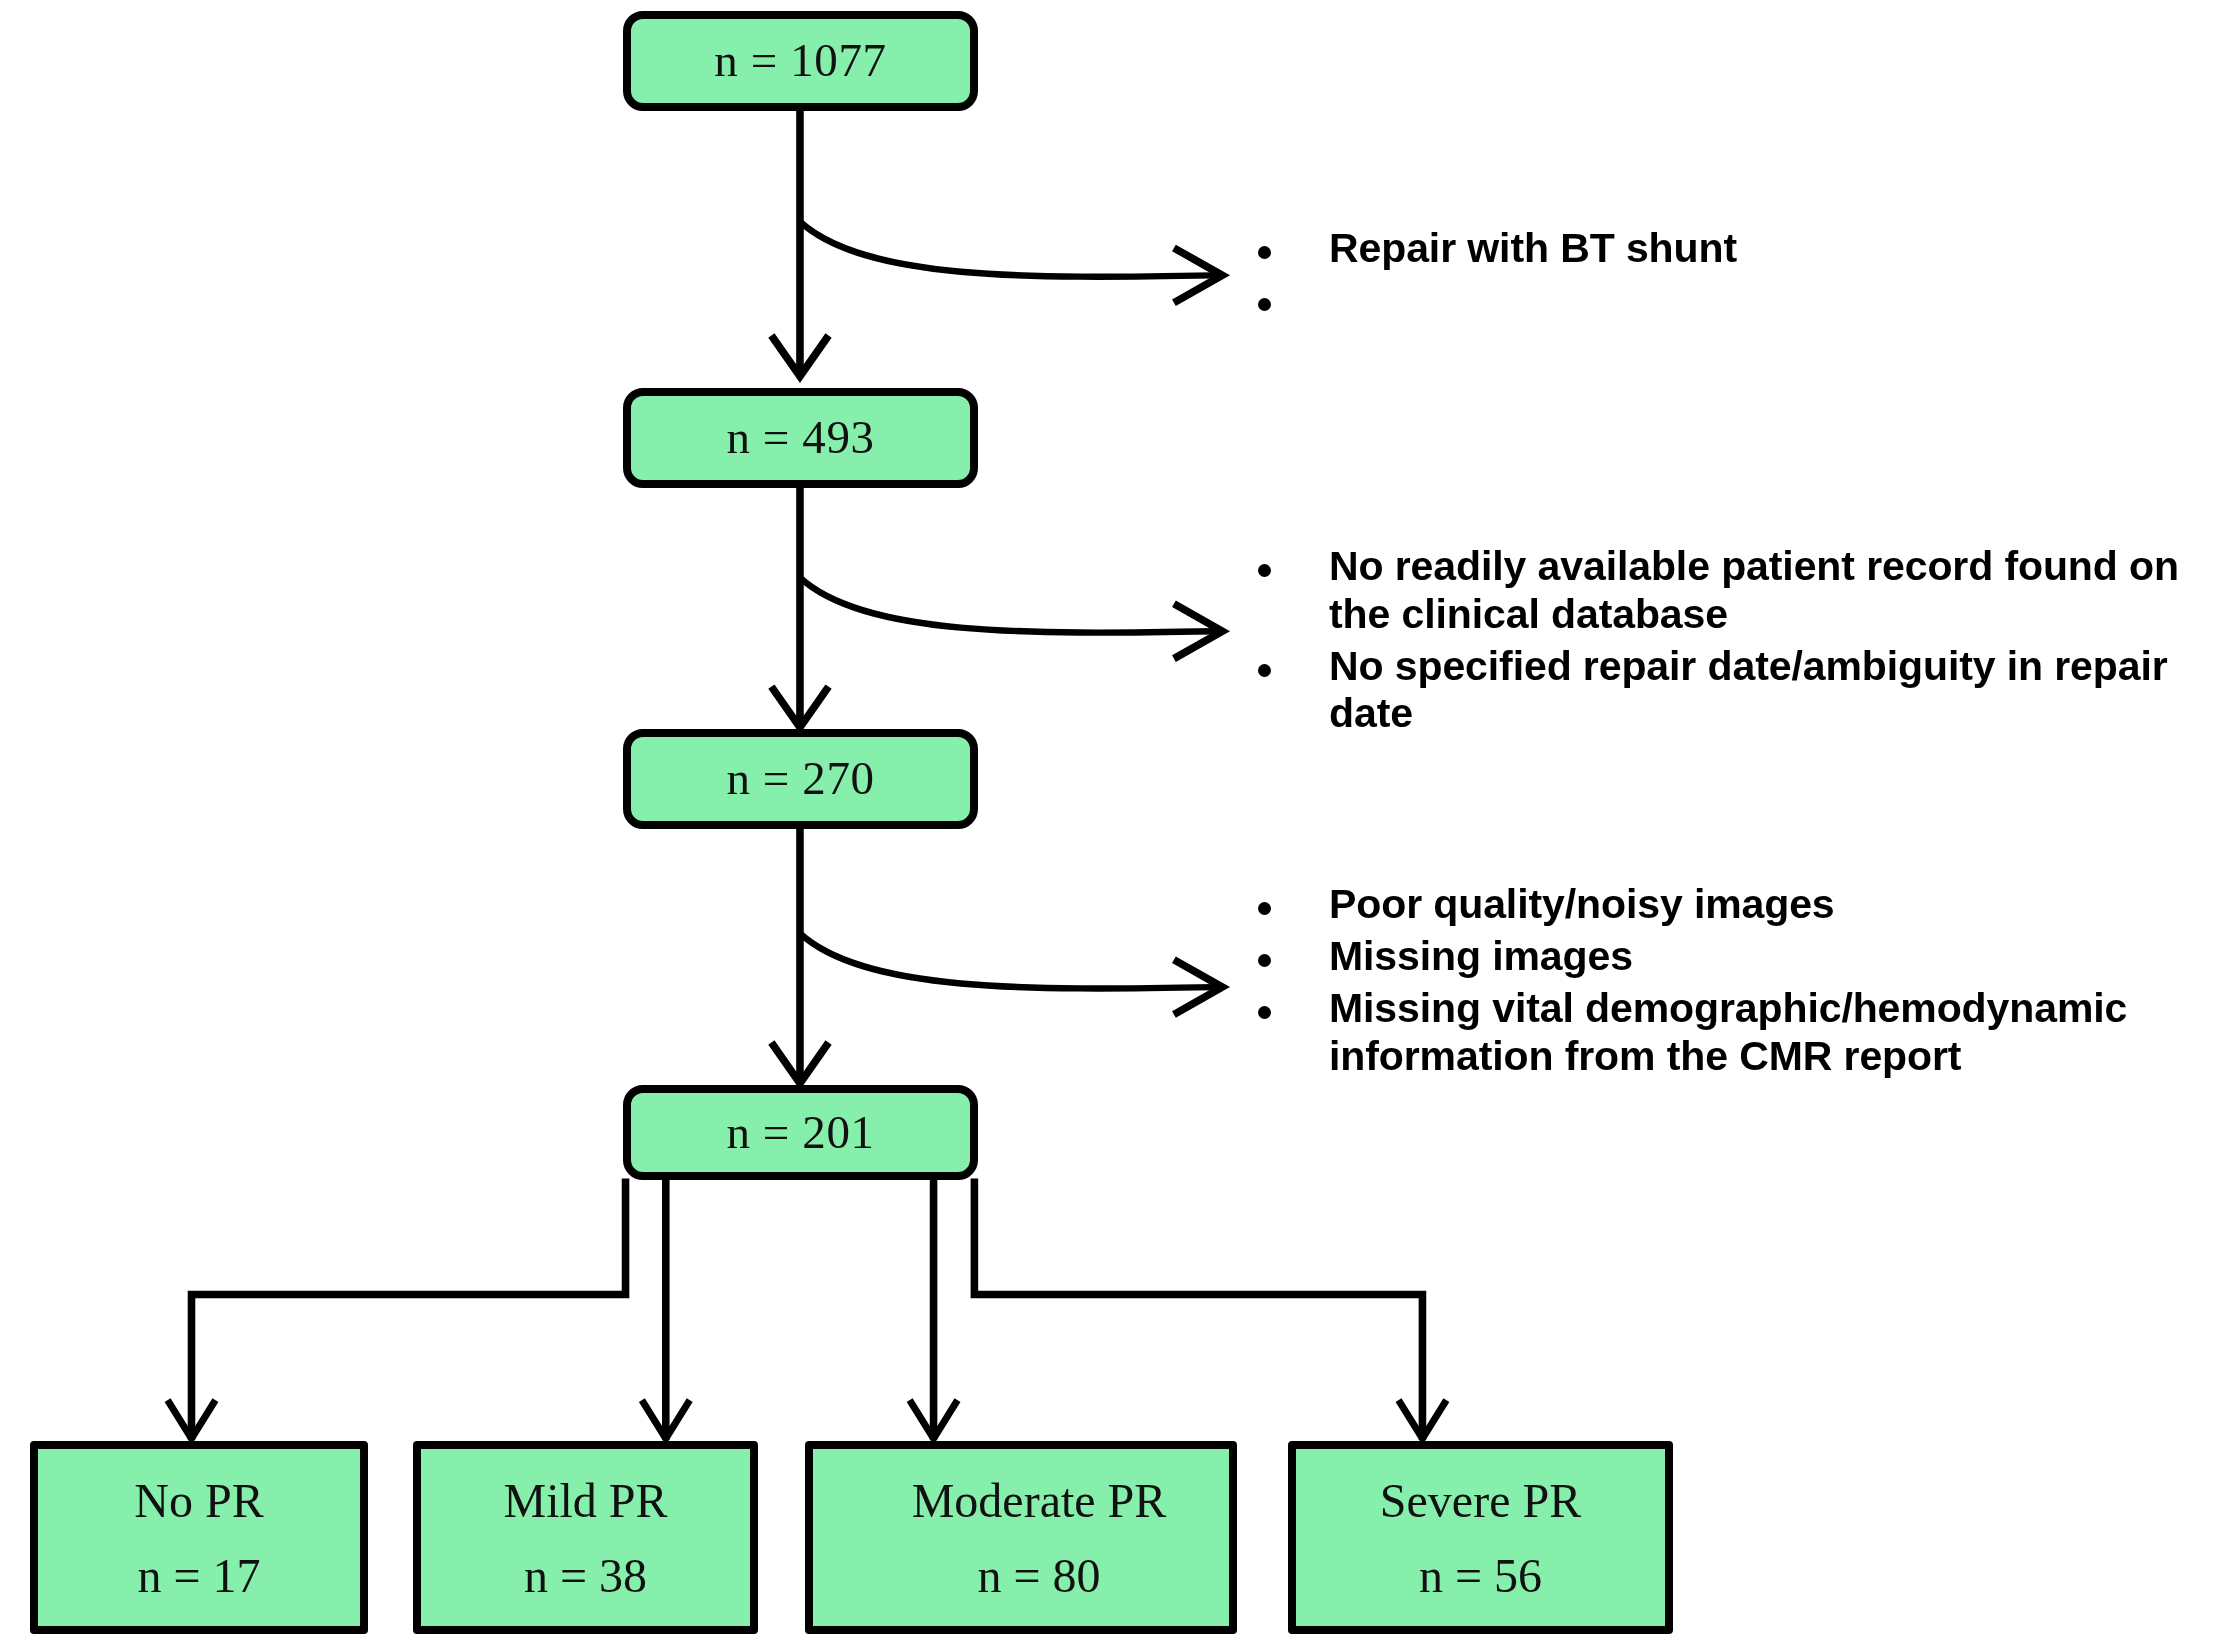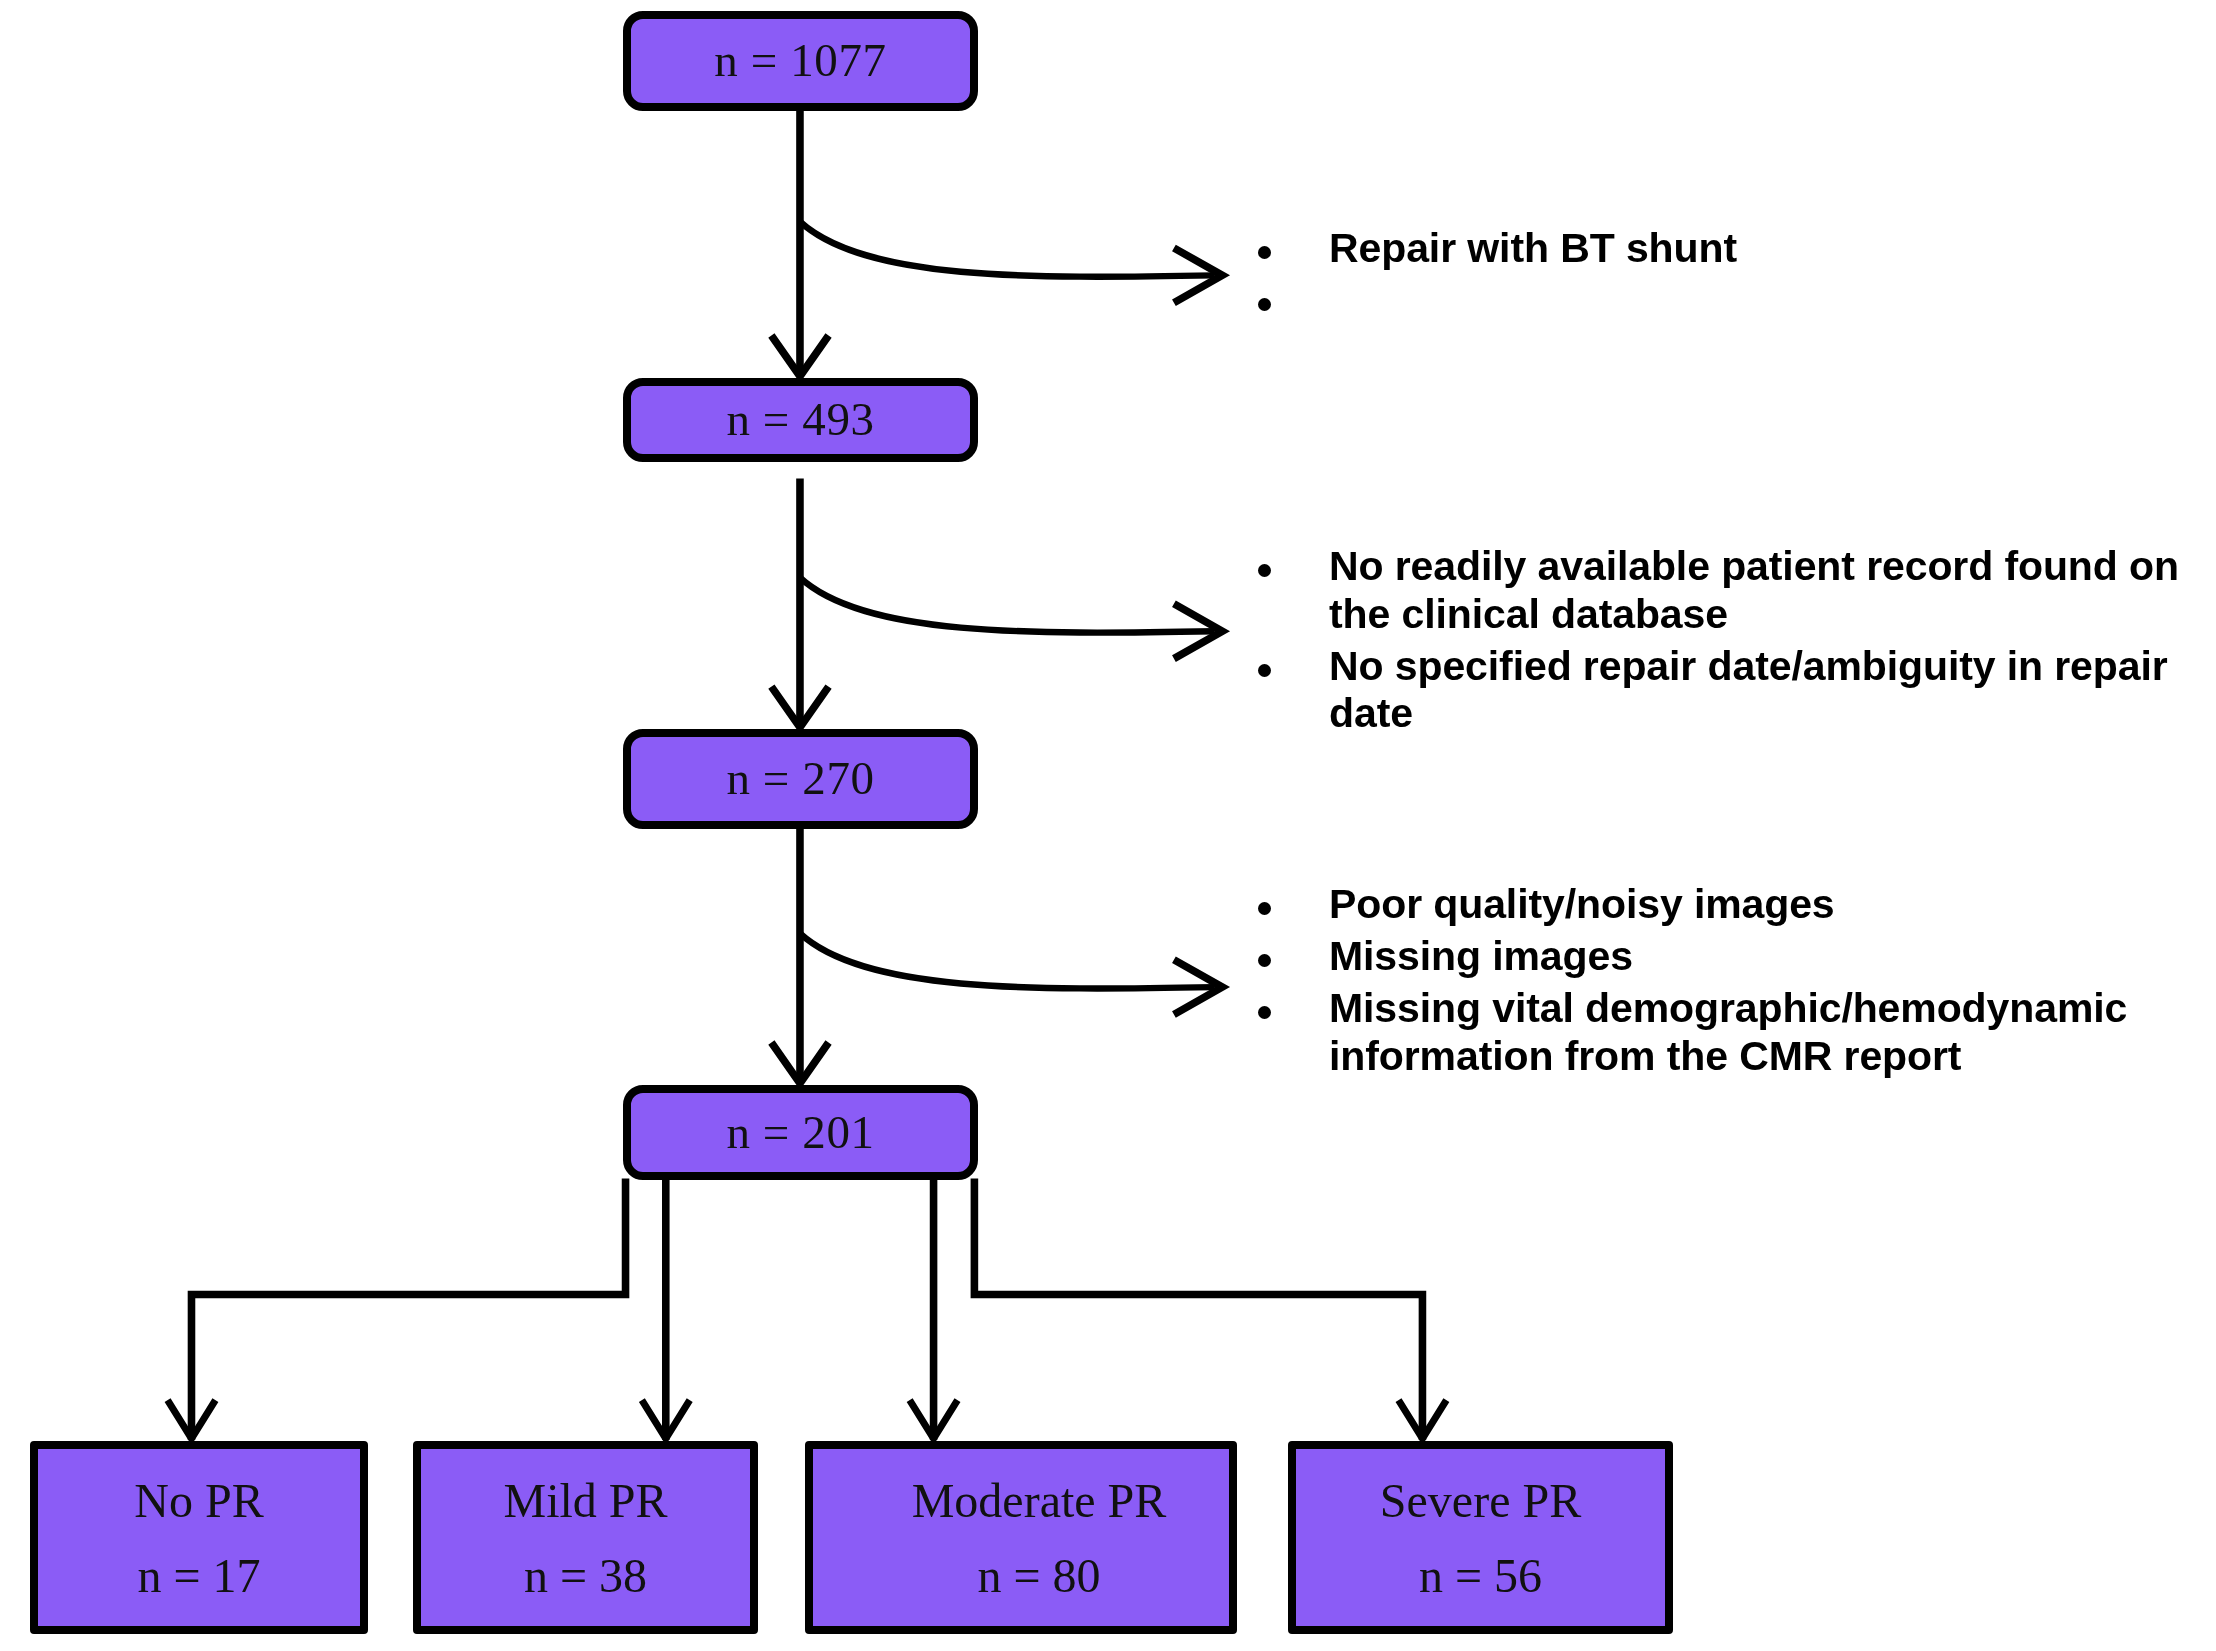--- a/index.html
+++ b/index.html
@@ -19,21 +19,21 @@
     position: absolute;
     left: 0;
     top: 0;
     width: 2216px;
     height: 1651px;
   }
   
   .node-box {
     position: absolute;
     box-sizing: border-box;
-    background: #8b5cf6;
+    background: #86efac;
     border: 8.2px solid #000000;
     border-radius: 20px;
     display: flex;
     flex-direction: column;
     align-items: center;
     justify-content: center;
     z-index: 5;
   }
   .node-label {
     font-family: "Liberation Serif", serif;
@@ -127,21 +127,21 @@
     <path d="M 1559 2400 L 1600 2466 L 1641 2400" fill="none" stroke="#000000" stroke-width="12"></path>
 
     <path d="M 1670 2020 L 1670 2219 L 2438 2219 L 2438 2468" fill="none" stroke="#000000" stroke-width="13"></path>
     <path d="M 2397 2400 L 2438 2466 L 2479 2400" fill="none" stroke="#000000" stroke-width="12"></path>
   </svg>
 
   <div class="node-box trunk-box" style="left:623px; top:10.5px; width:355px; height:100px;">
     <span class="node-label">n = 1077</span>
   </div>
 
-  <div class="node-box trunk-box" style="left:623px; top:378px; width:355px; height:84px;">
+  <div class="node-box trunk-box" style="left:623px; top:388px; width:355px; height:100px;">
     <span class="node-label">n = 493</span>
   </div>
 
   <div class="node-box trunk-box" style="left:623px; top:729px; width:355px; height:100px;">
     <span class="node-label">n = 270</span>
   </div>
 
   <div class="node-box trunk-box" style="left:623px; top:1085px; width:355px; height:95px;">
     <span class="node-label">n = 201</span>
   </div>

